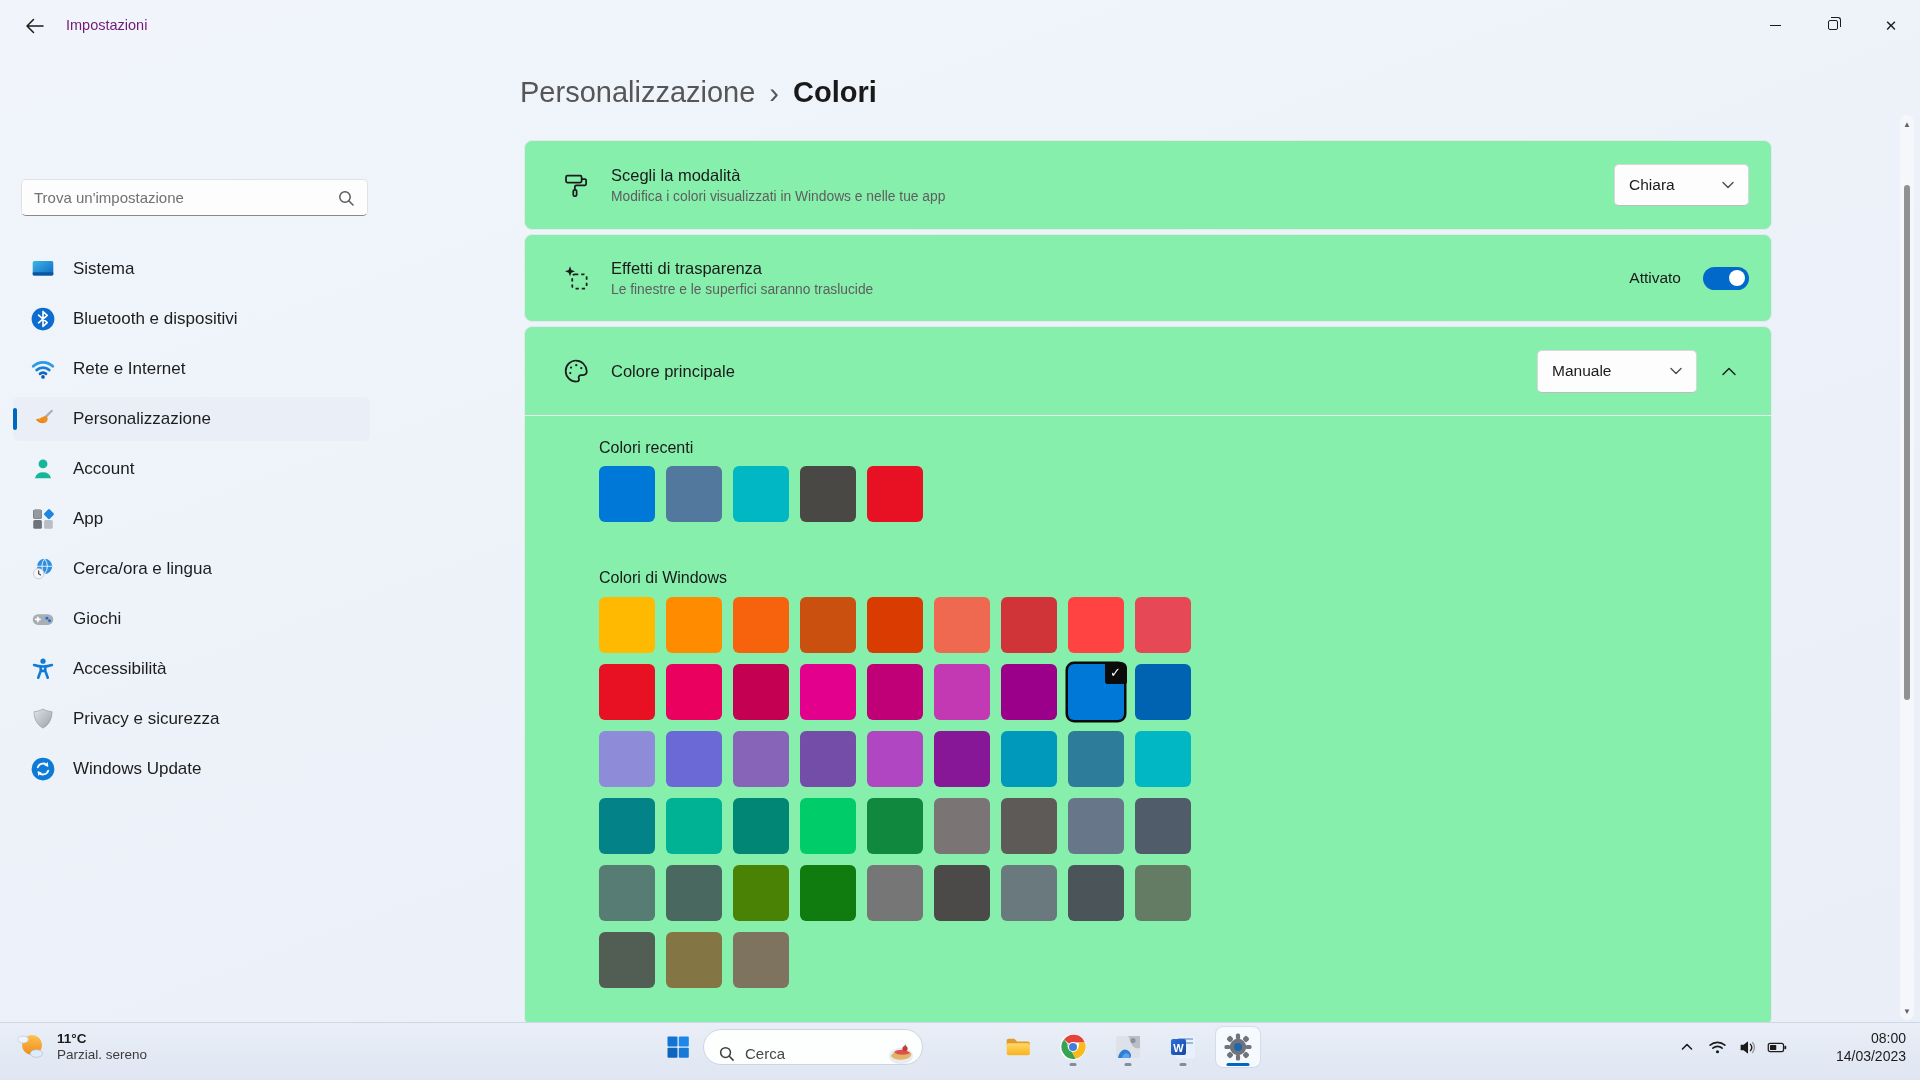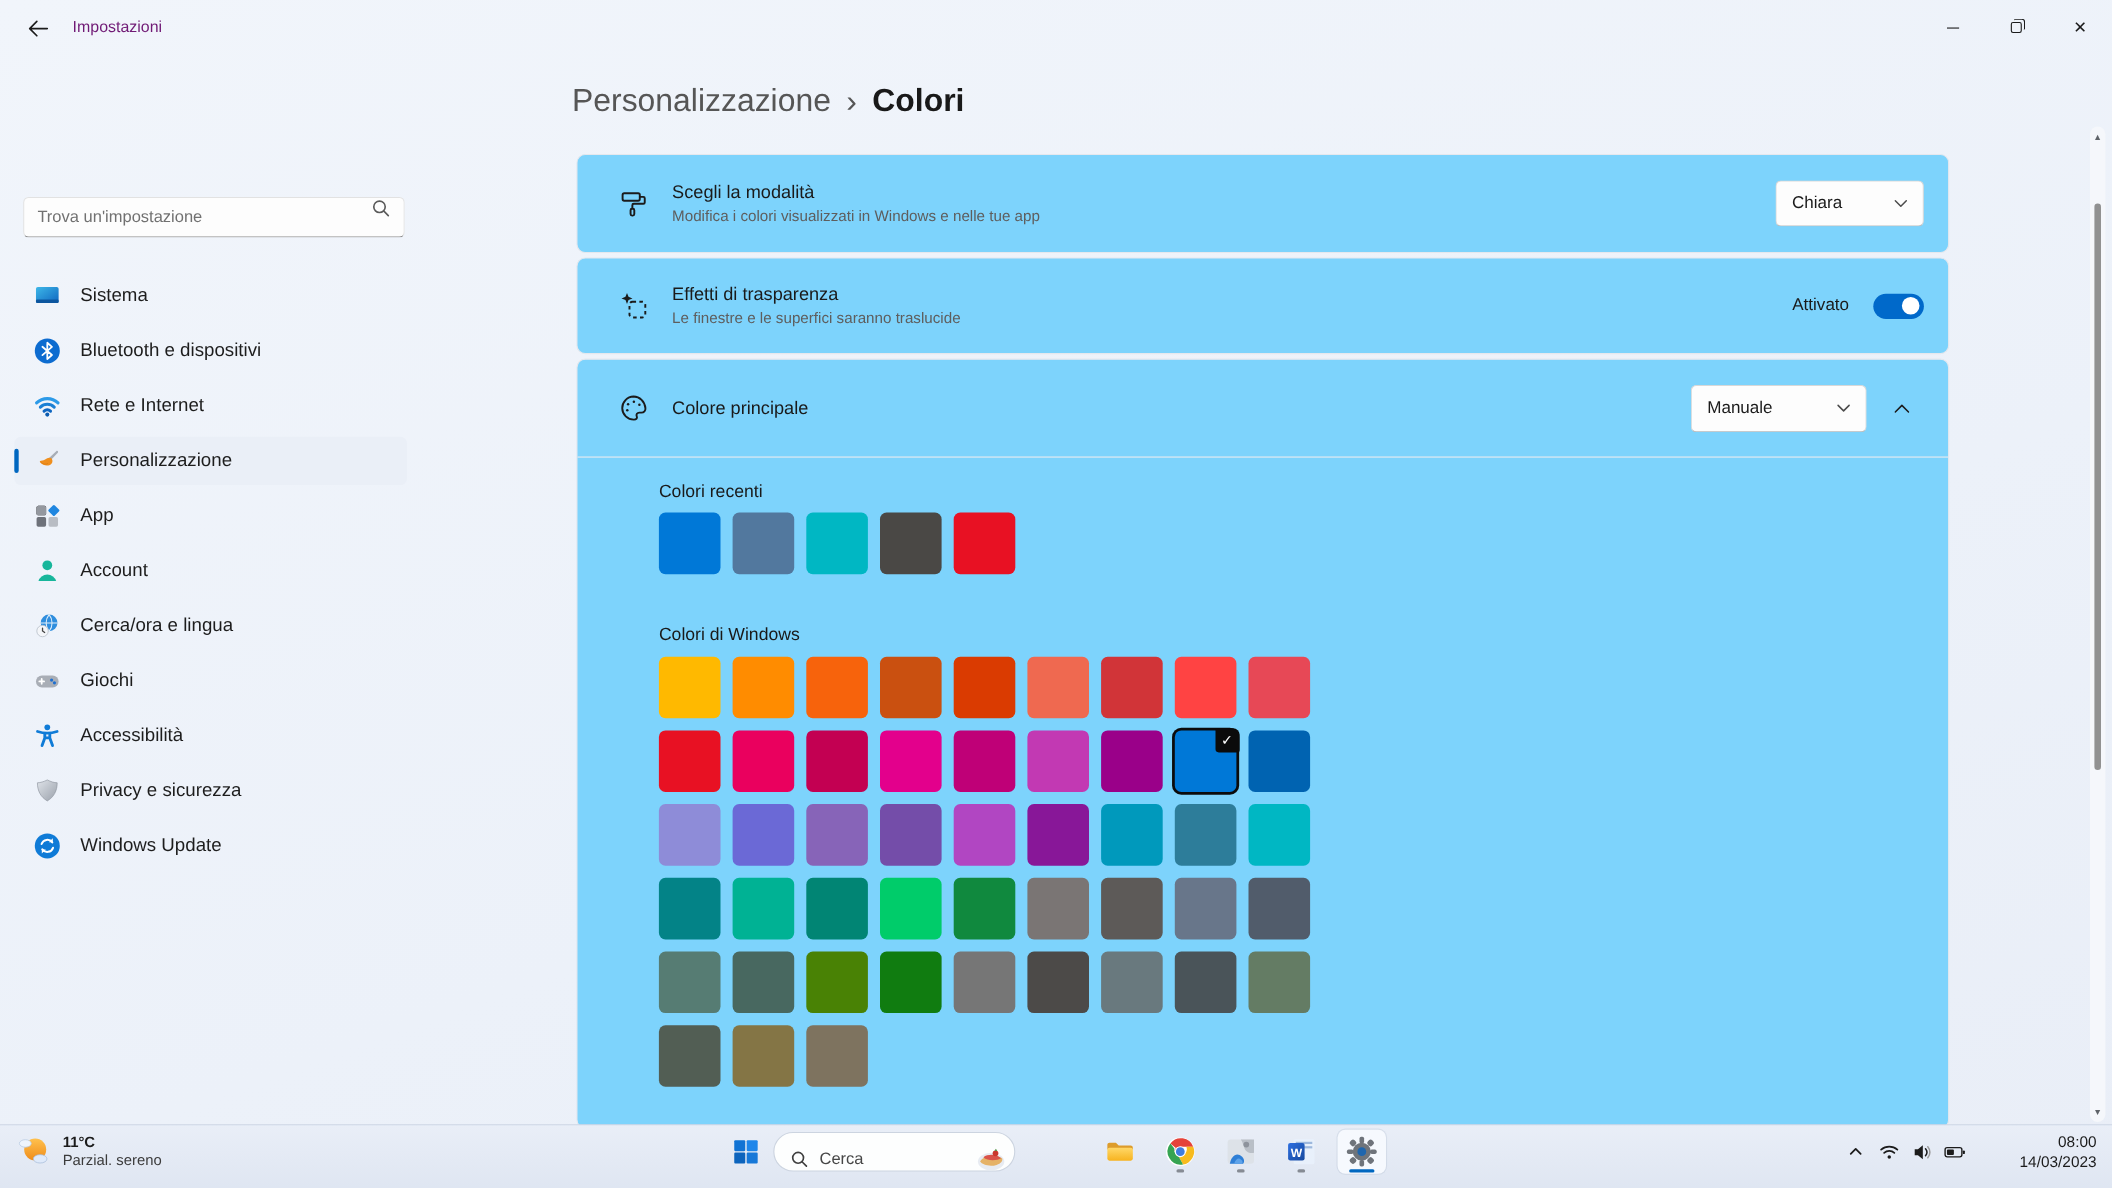--- a/index.html
+++ b/index.html
@@ -15,37 +15,37 @@
   .app-title { position:absolute; left:66px; top:17px; font-size:14.5px; color:#701a75; }
   .win-controls { position:absolute; right:0; top:0; display:flex; height:50px; }
   .win-btn { width:58px; height:50px; display:flex; align-items:center; justify-content:center; color:#1b1b1b; }
   .glyph-min { width:11px; border-top:1.3px solid #1b1b1b; }
   .glyph-restore { position:relative; width:10px; height:10px; border:1.2px solid #1b1b1b; border-radius:2px; background:#eef2f9; }
   .glyph-restore::before { content:""; position:absolute; left:1.6px; top:-3.6px; width:9px; height:9px; border:1.2px solid #1b1b1b; border-left:none; border-bottom:none; border-radius:0 3px 0 0; }
   .glyph-close { font-size:15px; line-height:1; }
 
   
   .sidebar { position:absolute; left:0; top:50px; width:390px; bottom:48px; }
-  .search-box { position:absolute; left:21px; top:129px; width:347px; height:37px; background:#fdfdfd; border:1px solid #e2e2e2; border-bottom:1px solid #898989; border-radius:5px; display:flex; padding:0 12px; }
+  .search-box { position:absolute; left:21px; top:129px; width:347px; height:37px; background:#fdfdfd; border:1px solid #e2e2e2; border-bottom:1px solid #898989; border-radius:5px; display:flex; align-items:center; padding:0 12px; }
   .search-box input { border:none; outline:none; background:transparent; flex:1; font-size:15px; color:#1b1b1b; font-family:inherit; }
   .search-box input::placeholder { color:#717171; }
   .nav { position:absolute; left:13px; right:20px; top:197px; }
   .nav-item { position:relative; display:flex; align-items:center; gap:17px; height:44px; margin-bottom:6px; padding-left:17px; border-radius:6px; font-size:17px; color:#1d1d1d; cursor:pointer; }
   .nav-item.selected { background:#eaeff7; }
   .nav-item.selected::before { content:""; position:absolute; left:0; top:11px; width:3.5px; height:22px; border-radius:3px; background:#0067c0; }
   .nav-icon { width:26px; height:26px; flex:0 0 26px; }
 
   
   .content { position:absolute; left:390px; top:50px; right:0; bottom:48px; }
   .breadcrumb { position:absolute; left:130px; top:24px; font-size:29px; display:flex; align-items:center; gap:14px; }
   .crumb-parent { color:#565656; font-weight:400; }
   .crumb-sep { color:#565656; margin-top:3px; }
   .crumb-current { color:#191919; font-weight:600; }
   .cards { position:absolute; left:134px; top:90px; width:1248px; }
-  .card { background:#7dd3fc; border:1px solid #e5e8ee; border-radius:8px; margin-bottom:4px; }
+  .card { background:#86efac; border:1px solid #e5e8ee; border-radius:8px; margin-bottom:4px; }
   .card-row { display:flex; align-items:center; height:88px; padding:0 22px 0 36px; }
   .card-row-2 { height:86px; }
   .card-icon { width:30px; height:30px; flex:0 0 30px; }
   .card-text { margin-left:20px; }
   .card-title { font-size:16.5px; color:#1a1a1a; }
   .card-sub { font-size:13.8px; color:#5e5e5e; margin-top:4px; }
   .card-right { margin-left:auto; display:flex; align-items:center; }
   .dropdown { background:#fdfdfd; border:1px solid #d8d8d8; border-bottom-color:#bdbdbd; border-radius:5px; display:flex; align-items:center; justify-content:space-between; padding:0 14px; font-size:15.5px; color:#1b1b1b; cursor:pointer; }
   .dd-mode { width:135px; height:42px; }
   .dd-accent { width:160px; height:43px; }
@@ -156,35 +156,35 @@
       <svg class="nav-icon" viewBox="0 0 24 24">
           <path d="M12.8 10.2 19.5 3.8c.9-.8 2.1.4 1.3 1.3l-6.4 6.7z" fill="#a7adb6"></path>
           <path d="M13.6 9.4c-2.6.2-3.3 2.3-6.9 2.4-1 0-1.3.9-.6 1.6 2.3 2.6 7 3.3 9.2 1.1 1.6-1.6 1.2-4-.2-5z" fill="#ef8f1e"></path>
           <path d="M6.3 12.9c1.5 1.8 4.6 2.4 6.3 1.2" stroke="#d97912" stroke-width=".8" fill="none" opacity=".7"></path>
         </svg>
       <span>Personalizzazione</span>
     </div>
 
     <div class="nav-item">
       <svg class="nav-icon" viewBox="0 0 24 24">
+          <circle cx="12" cy="7.3" r="4.1" fill="#17b69b"></circle>
+          <path d="M4.6 20.5a7.6 7 0 0 1 14.8 0z" fill="#17b69b"></path>
+        </svg>
+      <span>Account</span>
+    </div>
+
+    <div class="nav-item">
+      <svg class="nav-icon" viewBox="0 0 24 24">
           <rect x="3" y="3.5" width="8" height="8" rx="1.4" fill="#9row"></rect>
           <rect x="3" y="3.5" width="8" height="8" rx="1.4" fill="#94989f"></rect>
           <rect x="3" y="13" width="8" height="8" rx="1.4" fill="#6e727a"></rect>
           <rect x="13" y="13" width="8" height="8" rx="1.4" fill="#b9bdc4"></rect>
           <rect x="13.9" y="3.9" width="7.2" height="7.2" rx="1.2" transform="rotate(45 17.5 7.5)" fill="#1f86e0"></rect>
         </svg>
       <span>App</span>
-    </div>
-
-    <div class="nav-item">
-      <svg class="nav-icon" viewBox="0 0 24 24">
-          <circle cx="12" cy="7.3" r="4.1" fill="#17b69b"></circle>
-          <path d="M4.6 20.5a7.6 7 0 0 1 14.8 0z" fill="#17b69b"></path>
-        </svg>
-      <span>Account</span>
     </div>
 
     <div class="nav-item">
       <svg class="nav-icon" viewBox="0 0 24 24">
           <circle cx="13.5" cy="9.5" r="7" fill="#2f8ede"></circle>
           <path d="M6.5 9.5h14 M13.5 2.5a11 11 0 0 1 0 14 M13.5 2.5a11 11 0 0 0 0 14" stroke="#fff" stroke-width=".9" fill="none" opacity=".85"></path>
           <circle cx="8" cy="16.3" r="4.8" fill="#f4f6f9" stroke="#b9c0ca" stroke-width=".7"></circle>
           <path d="M8 13.8v2.5l1.8 1.2" stroke="#444" stroke-width="1.1" fill="none" stroke-linecap="round"></path>
         </svg>
       <span>Cerca/ora e lingua</span>

